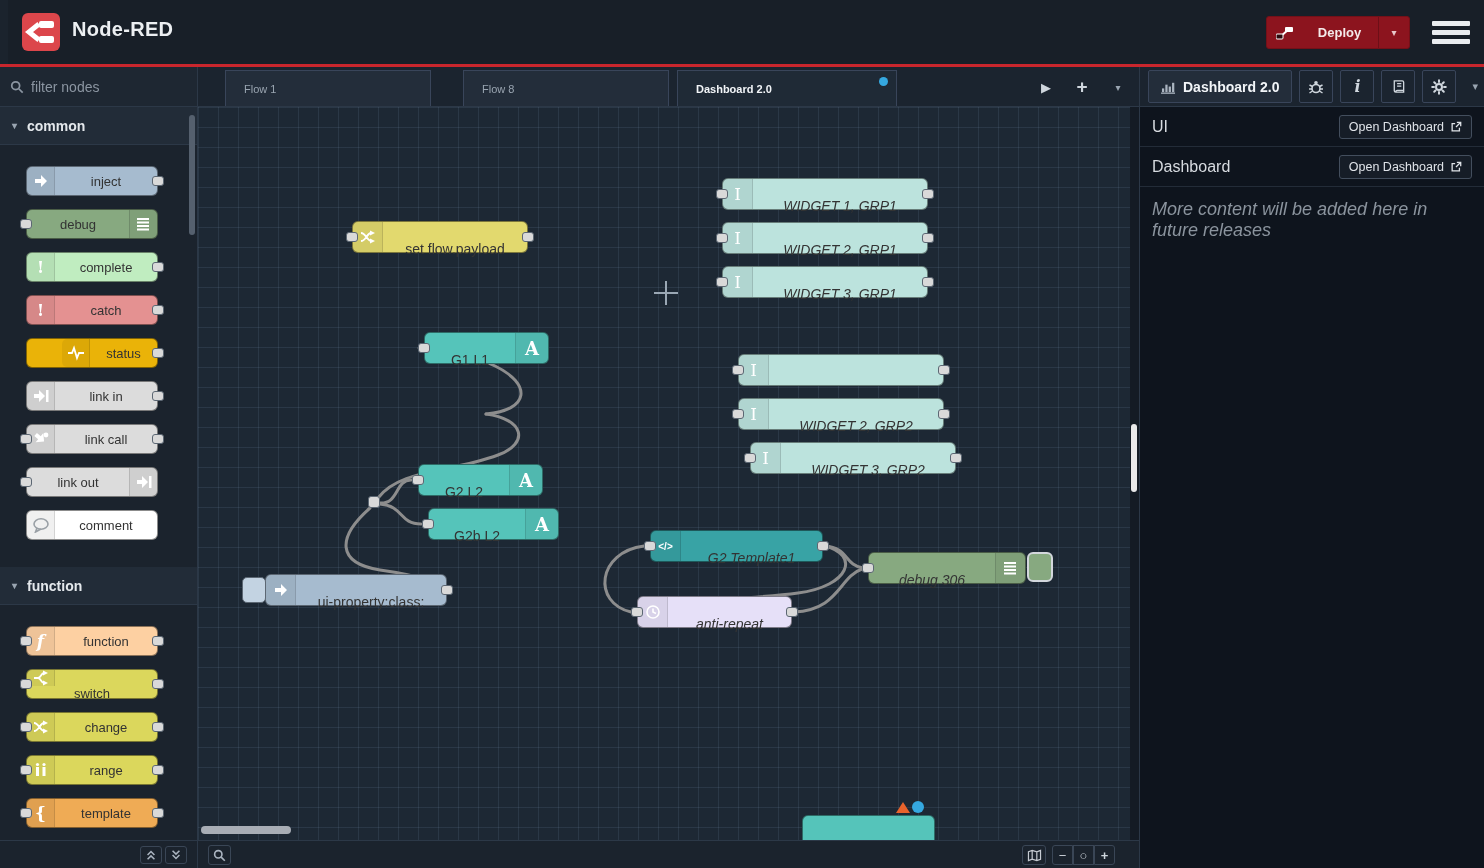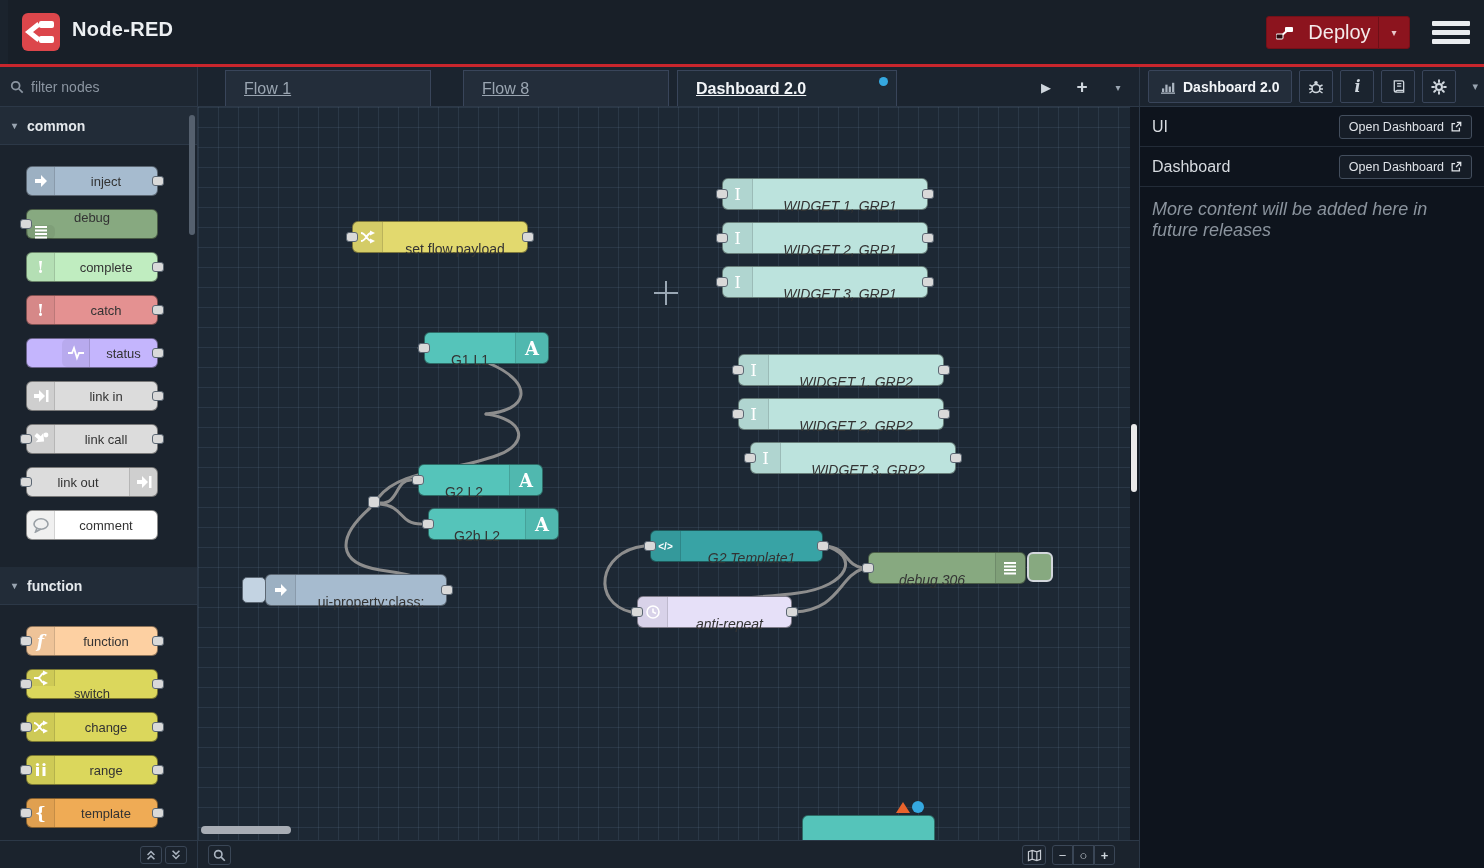--- a/index.html
+++ b/index.html
@@ -8,21 +8,21 @@
     position:relative; width:1484px; height:868px; overflow:hidden;
     font-family:"Liberation Sans", sans-serif; background:#1b232d;
   }
   
   .hdr { position:absolute; left:8px; top:0; width:100%; height:64px; background:#181f28; }
   .hdr .logo { position:absolute; left:14px; top:13px; width:38px; height:38px; border-radius:6px; background:#dc464b; }
   .hdr .title { position:absolute; left:64px; top:18px; font-size:20px; font-weight:600; color:#eceff2; letter-spacing:.3px; }
   .redline { position:absolute; left:0; top:64px; width:100%; height:3px; background:#c9262d; }
   .deploy { position:absolute; right:82px; top:16px; width:144px; height:33px; background:#8c141e; border:1px solid #741018;
     border-radius:3px; display:flex; align-items:center; color:#f2d9da; cursor:pointer; }
-  .deploy .dlabel { flex:1; text-align:center; font-size:20px; color:#f4eaea; }
+  .deploy .dlabel { flex:1; text-align:center; font-size:13px; color:#f4eaea;font-weight:bold; }
   .deploy .dsep { width:1px; height:100%; background:#6d0f17; }
   .deploy .dcaret { width:30px; text-align:center; font-size:10px; color:#e8c9cb; }
   .burger { position:absolute; right:22px; top:21px; width:38px; height:24px; cursor:pointer; }
   .burger i { display:block; height:4.5px; background:#e9ecef; border-radius:1px; margin-bottom:4.5px; }
   
   .palette { position:absolute; left:0; top:67px; width:198px; bottom:0; background:#1b232d; border-right:1px solid #2c3847; }
   .pfilter { position:absolute; left:0; top:0; width:100%; height:40px; background:#1e2732; border-bottom:1px solid #2c3847;
     display:flex; align-items:center; padding-left:10px; gap:7px; color:#8b95a1; font-size:14px; cursor:text; }
   .pbody { position:absolute; left:0; top:40px; right:0; bottom:28px; overflow:hidden; }
   .pcat { height:38px; background:#222c38; border-bottom:1px solid #2c3847; display:flex; align-items:center; gap:10px;
@@ -38,22 +38,22 @@
   .port { position:absolute; top:50%; width:12px; height:10px; background:#d9d9d9; border:1px solid #5c6773;
     border-radius:3px; transform:translateY(-50%); cursor:crosshair; }
   .port.pl { left:-7px; } .port.pr { right:-7px; }
   .pfoot { position:absolute; left:0; bottom:0; width:100%; height:28px; background:#1b232d; border-top:1px solid #2c3847;
     display:flex; align-items:center; justify-content:flex-end; gap:3px; padding-right:10px; }
   .sqbtn { width:22px; height:18px; border:1px solid #3a4656; border-radius:3px; display:flex; align-items:center;
     justify-content:center; color:#aab4c0; background:transparent; cursor:pointer; }
   
   .cwrap { position:absolute; left:198px; top:67px; right:345px; bottom:0; }
   .tabbar { position:absolute; left:0; top:0; width:100%; height:40px; background:#1b242f; border-bottom:1px solid #2c3847; }
-  .ftab { position:absolute; top:3px; height:36px; display:flex; align-items:center; padding-left:18px; font-size:16px;
-    color:#9aa5b1; background:#232d3a; border:1px solid #39455a; border-bottom:none; cursor:pointer;text-decoration:underline; }
+  .ftab { position:absolute; top:3px; height:36px; display:flex; align-items:center; padding-left:18px; font-size:11px;
+    color:#9aa5b1; background:#232d3a; border:1px solid #39455a; border-bottom:none; cursor:pointer; }
   .ftab.active { background:#1f2a36; color:#f2f5f8; font-weight:bold; border-color:#39455a; }
   .dirty { position:absolute; top:6px; right:8px; width:9px; height:9px; border-radius:50%; background:#35a8e0; }
   .tabtools { position:absolute; right:8px; top:0; height:40px; display:flex; align-items:center; gap:10px; }
   .ttbtn { width:26px; height:26px; display:flex; align-items:center; justify-content:center; color:#cfd6dd; cursor:pointer; font-size:13px; }
   .canvas { position:absolute; left:0; top:40px; right:9px; bottom:28px; overflow:hidden; background-color:#1d2834;
     background-image:linear-gradient(rgba(140,170,200,.12) 1px, transparent 1px),
                      linear-gradient(90deg, rgba(140,170,200,.12) 1px, transparent 1px);
     background-size:20px 20px; cursor:crosshair; }
   .vgutter { position:absolute; right:0; top:40px; bottom:28px; width:9px; background:#141b24; }
   .vthumb { position:absolute; left:1px; top:317px; width:6px; height:68px; background:#e9e9e9; border-radius:3px; }
@@ -159,21 +159,21 @@
       <div class="pitems">
         <div class="pnode" style="background: rgb(166, 187, 207);">
           <span class="ireg l">
             <svg width="16" height="16" viewBox="0 0 16 16">
                 <path d="M2,6 H8 V2 L14,8 L8,14 V10 H2 Z" fill="#fff"></path>
               </svg>
             </span>
           <span class="plab">inject</span>
           <span class="port pr"></span>
         </div>
-        <div class="pnode" style="background: rgb(135, 169, 128); flex-direction: column;">
+        <div class="pnode" style="background: rgb(135, 169, 128);">
           <span class="plab">debug</span>
           <span class="ireg r">
             <svg width="14" height="14" viewBox="0 0 14 14">
                 <g fill="#fff">
                   <rect y="1" width="12" height="2"></rect>
                   <rect y="4.5" width="12" height="2"></rect>
                   <rect y="8" width="12" height="2"></rect>
                   <rect y="11.5" width="12" height="2"></rect>
                 </g>
               </svg>
@@ -183,21 +183,21 @@
         <div class="pnode" style="background: rgb(192, 237, 192);">
           <span class="ireg l serif" style="font-weight:bold;font-size:16px;">!</span>
           <span class="plab">complete</span>
           <span class="port pr"></span>
         </div>
         <div class="pnode" style="background: rgb(228, 145, 145);">
           <span class="ireg l serif" style="font-weight:bold;font-size:16px;">!</span>
           <span class="plab">catch</span>
           <span class="port pr"></span>
         </div>
-        <div class="pnode" style="background: #c4b5fd; padding-left: 35px;">
+        <div class="pnode" style="background: #eab308; padding-left: 35px;">
           <span class="ireg l">
             <svg width="16" height="16" viewBox="0 0 16 16">
                 <polyline points="0,8 4,8 6,3 9,13 11,8 16,8" fill="none" stroke="#fff" stroke-width="1.8"></polyline>
               </svg>
             </span>
           <span class="plab">status</span>
           <span class="port pr"></span>
         </div>
         <div class="pnode" style="background: rgb(220, 220, 220);">
           <span class="ireg l">
@@ -383,21 +383,20 @@
 
       <div class="cnode" style="left: 226px; top: 225px; width: 125px; background: rgb(85, 196, 186);">
         <span class="nlabel">G1 L1</span>
         <span class="ireg r serif" style="font-weight:bold;font-size:18px;width:33px;">A</span>
         <span class="port pl"></span>
       </div>
 
 
       <div class="cnode" style="left: 540px; top: 247px; width: 206px; background: rgb(188, 227, 221);">
         <span class="ireg l serif" style="font-size:17px;">I</span>
-        <span class="nlabel it">WIDGET 1, GRP2</span>
         <span class="port pl"></span>
         <span class="port pr"></span>
       </div>
       <div class="cnode" style="left: 540px; top: 291px; width: 206px; background: rgb(188, 227, 221);">
         <span class="ireg l serif" style="font-size:17px;">I</span>
         <span class="nlabel it">WIDGET 2, GRP2</span>
         <span class="port pl"></span>
         <span class="port pr"></span>
       </div>
       <div class="cnode" style="left: 552px; top: 335px; width: 206px; background: rgb(188, 227, 221);">

